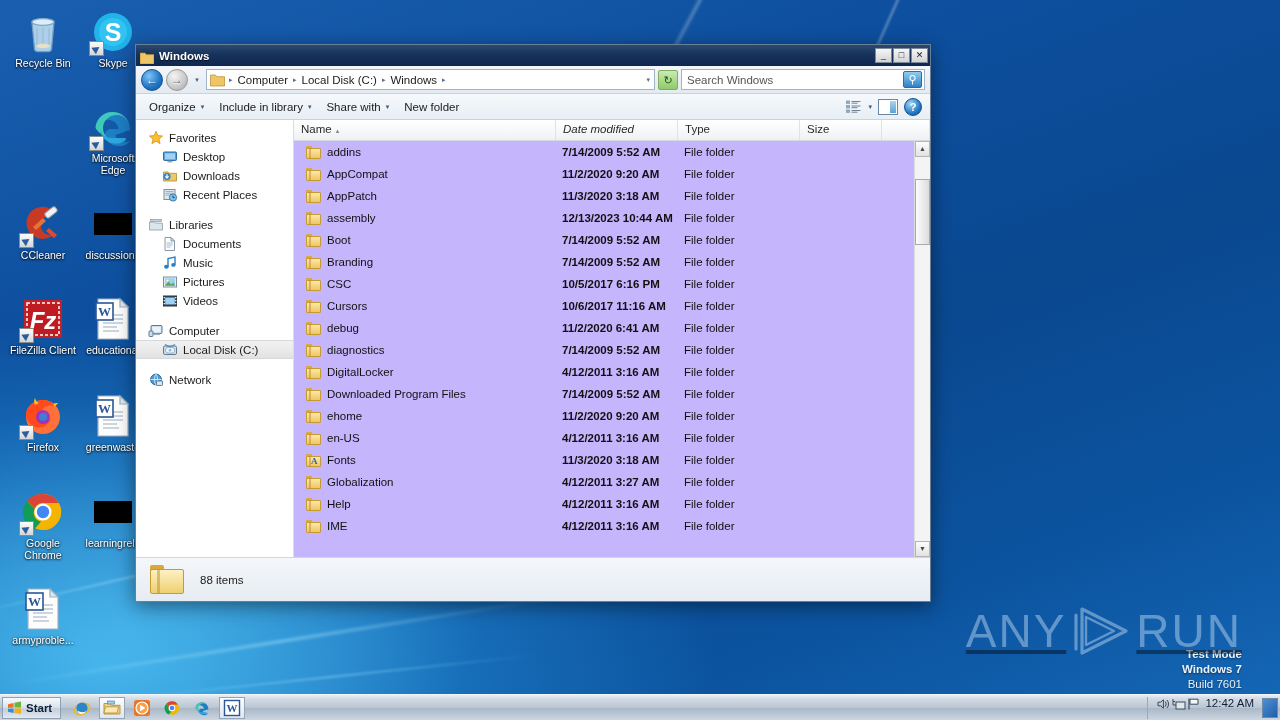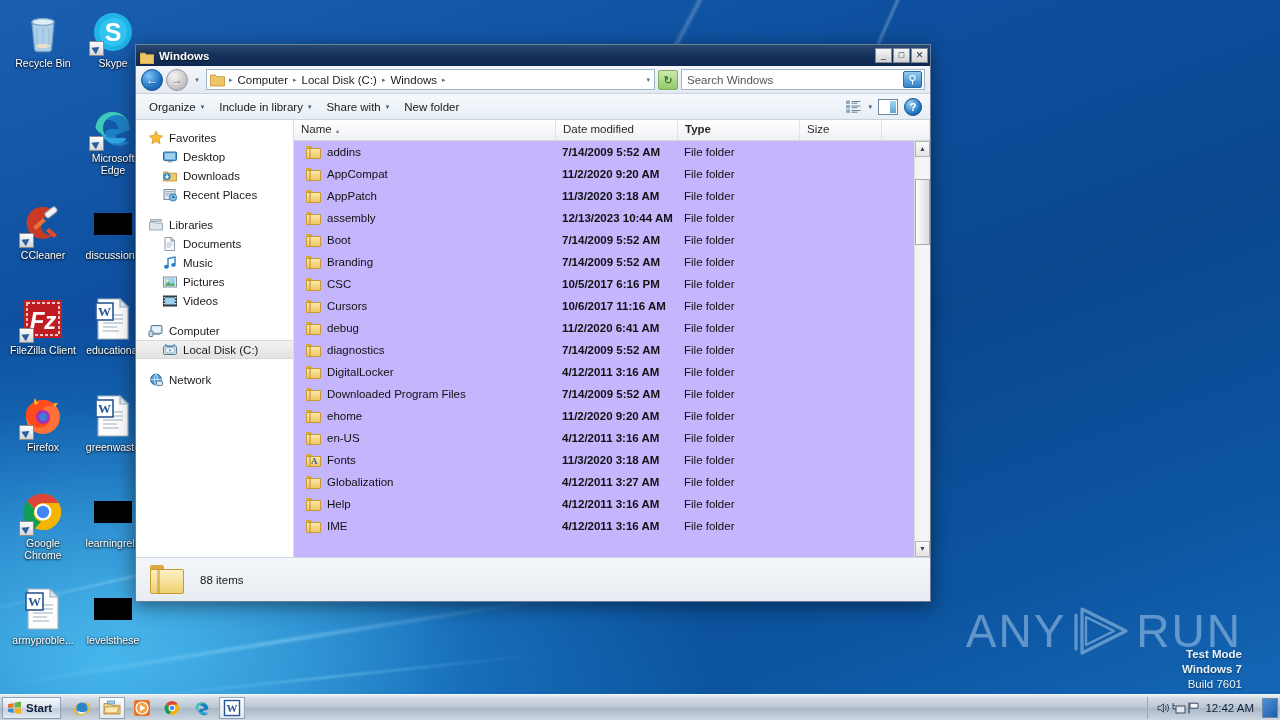--- a/index.html
+++ b/index.html
@@ -144,22 +144,22 @@
   .nicon { width: 16px; height: 16px; flex: 0 0 16px; position: relative; }
 
   
   .listarea { flex: 1; display: flex; flex-direction: column; min-width: 0; }
   .colheader { height: 21px; display: flex; background: linear-gradient(to bottom,#ffffff,#eef1f4);
     border-bottom: 1px solid #d3d9de; flex: 0 0 auto; }
   .col { font-size: 11.5px; color: #2a2a2a; padding: 3px 0 0 7px;
     border-right: 1px solid #dfe3e7; position: relative; white-space: nowrap; overflow: hidden; }
   .col .sortarr { font-size: 7px; color: #888; margin-left: 4px; }
   .c-name { width: 262px; flex: 0 0 262px; }
-  .c-date { width: 122px; flex: 0 0 122px; }
-  .c-type { width: 122px; flex: 0 0 122px; font-weight: bold; }
+  .c-date { width: 122px; flex: 0 0 122px; font-style: italic; }
+  .c-type { width: 122px; flex: 0 0 122px; }
   .c-size { width: 82px; flex: 0 0 82px; }
   .c-rest { flex: 1; }
 
   .rows-wrap { flex: 1; display: flex; min-height: 0; }
   .rows { flex: 1; overflow: hidden; }
   .row { height: 22px; display: flex; align-items: center; font-size: 11.5px; color: #111; }
   .row .rname { width: 262px; flex: 0 0 262px; display: flex; align-items: center;
     gap: 6px; padding-left: 12px; overflow: hidden; white-space: nowrap; }
   .row .rdate { width: 122px; flex: 0 0 122px; padding-left: 6px; white-space: nowrap; font-weight: bold; }
   .row .rtype { width: 122px; flex: 0 0 122px; padding-left: 6px; white-space: nowrap; }
@@ -197,21 +197,21 @@
     background: linear-gradient(to bottom,#fdf0c4,#efd071);
     border:1px solid #c79a32; border-radius:2px; }
   .statusbar .bigfolder .spine { position:absolute; left:7px; top:4px; bottom:0; width:3px;
     background: rgba(190,145,45,0.5); }
   .statusbar .stext { font-size: 11.5px; color: #1b1b1b; }
 
   
   #watermark { position: absolute; right: 38px; bottom: 28px; text-align: right;
     pointer-events: none; }
   #anyrun-logo { display: flex; align-items: center; justify-content: flex-end;
-    gap: 4px; opacity: 0.40; }
+    gap: 4px; opacity: 0.40; text-decoration: underline; }
   #anyrun-logo .word { font-size: 46px; letter-spacing: 2px; color: #dff0ff;
     font-family: "Liberation Sans", sans-serif; font-weight: 300; line-height: 46px; }
   #anyrun-logo .mark { width: 62px; height: 52px; position: relative; }
   #anyrun-logo .mark svg { width: 100%; height: 100%; display: block; }
   #testmode { margin-top: -10px; color: #e9f3fb; font-size: 11.5px; font-weight: bold;
     line-height: 15px; text-shadow: 0 1px 2px rgba(0,0,0,0.5); }
   #testmode .b3 { font-weight: normal; }
 
   
   #taskbar { position: absolute; left: 0; bottom: 0; width: 1280px; height: 26px;
@@ -221,21 +221,21 @@
     padding: 0 8px 0 4px; margin-right: 8px;
     background: linear-gradient(to bottom,#f7fafc,#dbe3ec 45%,#c3cfdb 55%,#e2e9f1);
     border: 1px solid #8fa0b4; }
   #start-button .flag { width: 15px; height: 14px; position: relative; }
   #start-button .slabel { font-size: 11.5px; font-weight: bold; color: #10203a; }
   .tbbtn { width: 26px; height: 22px; display: flex; align-items: center;
     justify-content: center; margin-right: 4px; border: 1px solid transparent; }
   .tbbtn.active { background: linear-gradient(to bottom,#fcfdfe,#dfe7ef);
     border: 1px solid #93a5b8; }
   .tbicon { width: 18px; height: 18px; position: relative; }
-  #tray { margin-left: auto; display: flex; align-items: center; 
+  #tray { margin-left: auto; display: flex; align-items: flex-start; 
     padding: 0 2px 0 8px; height: 22px; border-left: 1px solid #9aa9ba; }
   #tray .ticon { width: 15px; height: 14px; position: relative; }
   #tray .clock { font-size: 11.5px; color: #10203a; padding: 0 4px; }
   #show-desktop { width: 16px; height: 20px; margin-left: 2px;
     background: linear-gradient(135deg,#4f8fd4,#1d5fa8); border: 1px solid #6d8aa8; }
 </style>
 </head>
 <body>
 
 <div class="glow"></div>
@@ -374,28 +374,20 @@
       <div class="glyph">
         <svg viewBox="0 0 48 48" style="width:100%;height:100%;display:block">
           <path d="M9 4h22l8 8v32H9z" fill="#fdfdfd" stroke="#9fb0c0" stroke-width="1.2"></path>
           <path d="M31 4v8h8z" fill="#dfe8f0" stroke="#9fb0c0" stroke-width="1.2"></path>
           <path d="M14 20h20M14 24h20M14 28h20M14 32h14M14 36h16" stroke="#b9c8d6" stroke-width="1.6"></path>
           <rect x="7" y="8" width="17" height="17" fill="#fff" stroke="#2b5797" stroke-width="1.6"></rect>
           <text x="15.5" y="21" font-size="13" font-weight="bold" fill="#2b5797" text-anchor="middle" font-family="Liberation Serif">W</text>
         </svg>
       </div>
       <div class="label">armyproble...</div>
-    </div>
-    <div class="dicon" style="left: 78px; top: 585px;">
-      <div class="glyph">
-        <svg viewBox="0 0 48 48" style="width:100%;height:100%;display:block">
-          <rect x="5" y="13" width="38" height="22" fill="#000"></rect>
-        </svg>
-      </div>
-      <div class="label">levelsthese</div>
     </div>
   </div>
 
 <div id="explorer-window">
 
   <div class="titlebar">
     <div class="tfolder">
       <svg viewBox="0 0 14 12">
           <path d="M0 1h5l1.3 1.6H14V12H0z" fill="#eec764" stroke="#b8892a" stroke-width=".7"></path>
         </svg>

